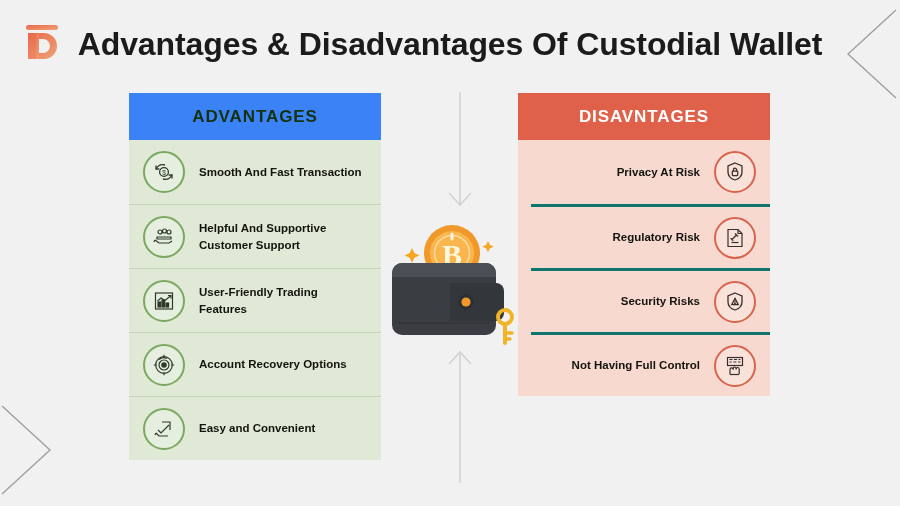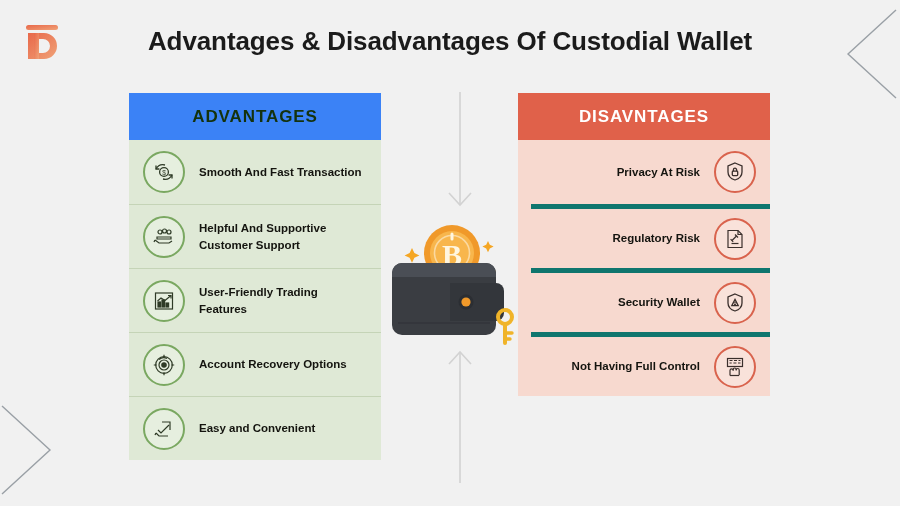--- a/index.html
+++ b/index.html
@@ -39,21 +39,21 @@
     height: 48px;
   }
 
   
   .title {
     position: absolute;
     left: 0;
     right: 0;
     top: 26px;
     text-align: center;
-    font-size: 26px;
+    font-size: 32px;
     font-weight: bold;
     color: #1b1b1b;
     letter-spacing: -0.1px;
   }
 
   
   .panel {
     position: absolute;
     width: 252px;
   }
@@ -86,21 +86,21 @@
 
   
   .row {
     display: flex;
     align-items: center;
     height: 64px;
     padding: 0 14px;
     box-sizing: border-box;
   }
   .row-adv + .row-adv { border-top: 1px solid #c5d4b7; }
-  .row-dis + .row-dis { border-top: 5px solid #0f766e; }
+  .row-dis + .row-dis { border-top: 3px solid #0f766e; }
 
   .icon-badge {
     width: 42px;
     height: 42px;
     border-radius: 50%;
     flex: 0 0 42px;
     display: flex;
     align-items: center;
     justify-content: center;
     box-sizing: border-box;
@@ -269,21 +269,21 @@
             <path d="M15 3.5 v4 h4"></path>
             <path d="M8.5 16.5 h7"></path>
             <path d="M9 13.5 l4.5 -4.5"></path>
             <path d="M12 7.5 l3 3"></path>
             <path d="M7.6 12.2 l2.6 2.6"></path>
           </svg>
         </div>
       </div>
 
       <div class="row row-dis">
-        <div class="row-label">Security Wallet</div>
+        <div class="row-label">Security Risks</div>
         <div class="icon-badge badge-dis">
           <svg width="24" height="24" viewBox="0 0 24 24" fill="none" stroke="#3a2f2c" stroke-width="1.3">
             <path d="M12 3 L19 6 v6 c0 4 -3.2 6.8 -7 8 c-3.8 -1.2 -7 -4 -7 -8 V6 z"></path>
             <path d="M12 8.4 l3.2 6.2 h-6.4 z"></path>
             <path d="M12 10.8 v1.8"></path>
             <circle cx="12" cy="13.8" r="0.45" fill="#3a2f2c"></circle>
           </svg>
         </div>
       </div>
 

